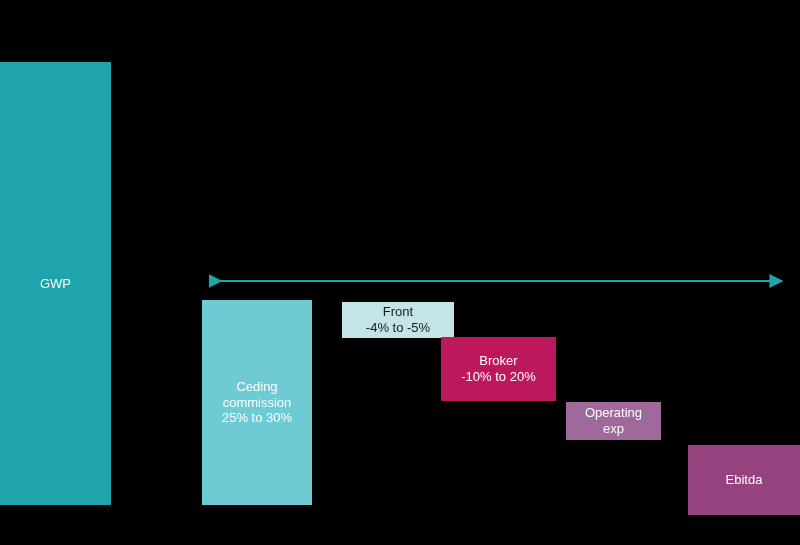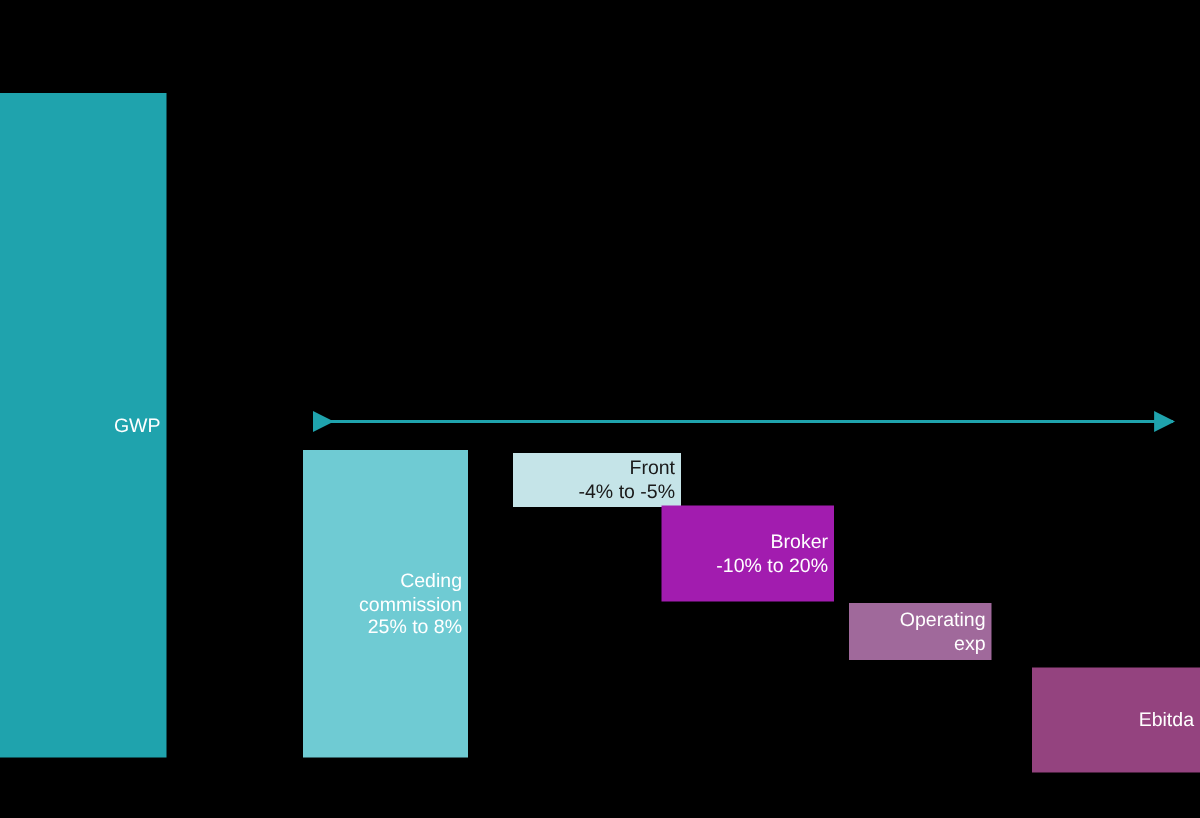--- a/index.html
+++ b/index.html
@@ -19,21 +19,21 @@
     width: 800px;
     height: 545px;
     background: #000000;
   }
   .bar {
     position: absolute;
     box-sizing: border-box;
     display: flex;
     align-items: center;
     justify-content: center;
-    text-align: right;
+    text-align: center;
     line-height: 1.22;
     font-size: 13px;
     white-space: pre-line;
     overflow: hidden;
   }
   .bar-label {
     display: block;
     width: 100%;
     padding: 0 4px;
     box-sizing: border-box;
@@ -62,29 +62,29 @@
 
 <div id="chart-canvas" style="background: rgb(0, 0, 0);">
 
   <div class="bar" id="bar-gwp" style="background: rgb(31, 163, 173); color: rgb(255, 255, 255);">
     <span class="bar-label">GWP</span>
   </div>
 
   <div class="bar" id="bar-ceding" style="background: rgb(111, 203, 211); color: rgb(255, 255, 255);">
     <span class="bar-label">Ceding
 commission
-25% to 8%</span>
+25% to 30%</span>
   </div>
 
   <div class="bar" id="bar-front" style="background: rgb(197, 228, 232); color: rgb(26, 26, 26);">
     <span class="bar-label">Front
 -4% to -5%</span>
   </div>
 
-  <div class="bar" id="bar-broker" style="background: #a21caf; color: rgb(255, 255, 255);">
+  <div class="bar" id="bar-broker" style="background: #be185d; color: rgb(255, 255, 255);">
     <span class="bar-label">Broker
 -10% to 20%</span>
   </div>
 
   <div class="bar" id="bar-operating-exp" style="background: rgb(160, 105, 155); color: rgb(255, 255, 255);">
     <span class="bar-label">Operating
 exp</span>
   </div>
 
   <div class="bar" id="bar-ebitda" style="background: rgb(148, 67, 127); color: rgb(255, 255, 255);">

